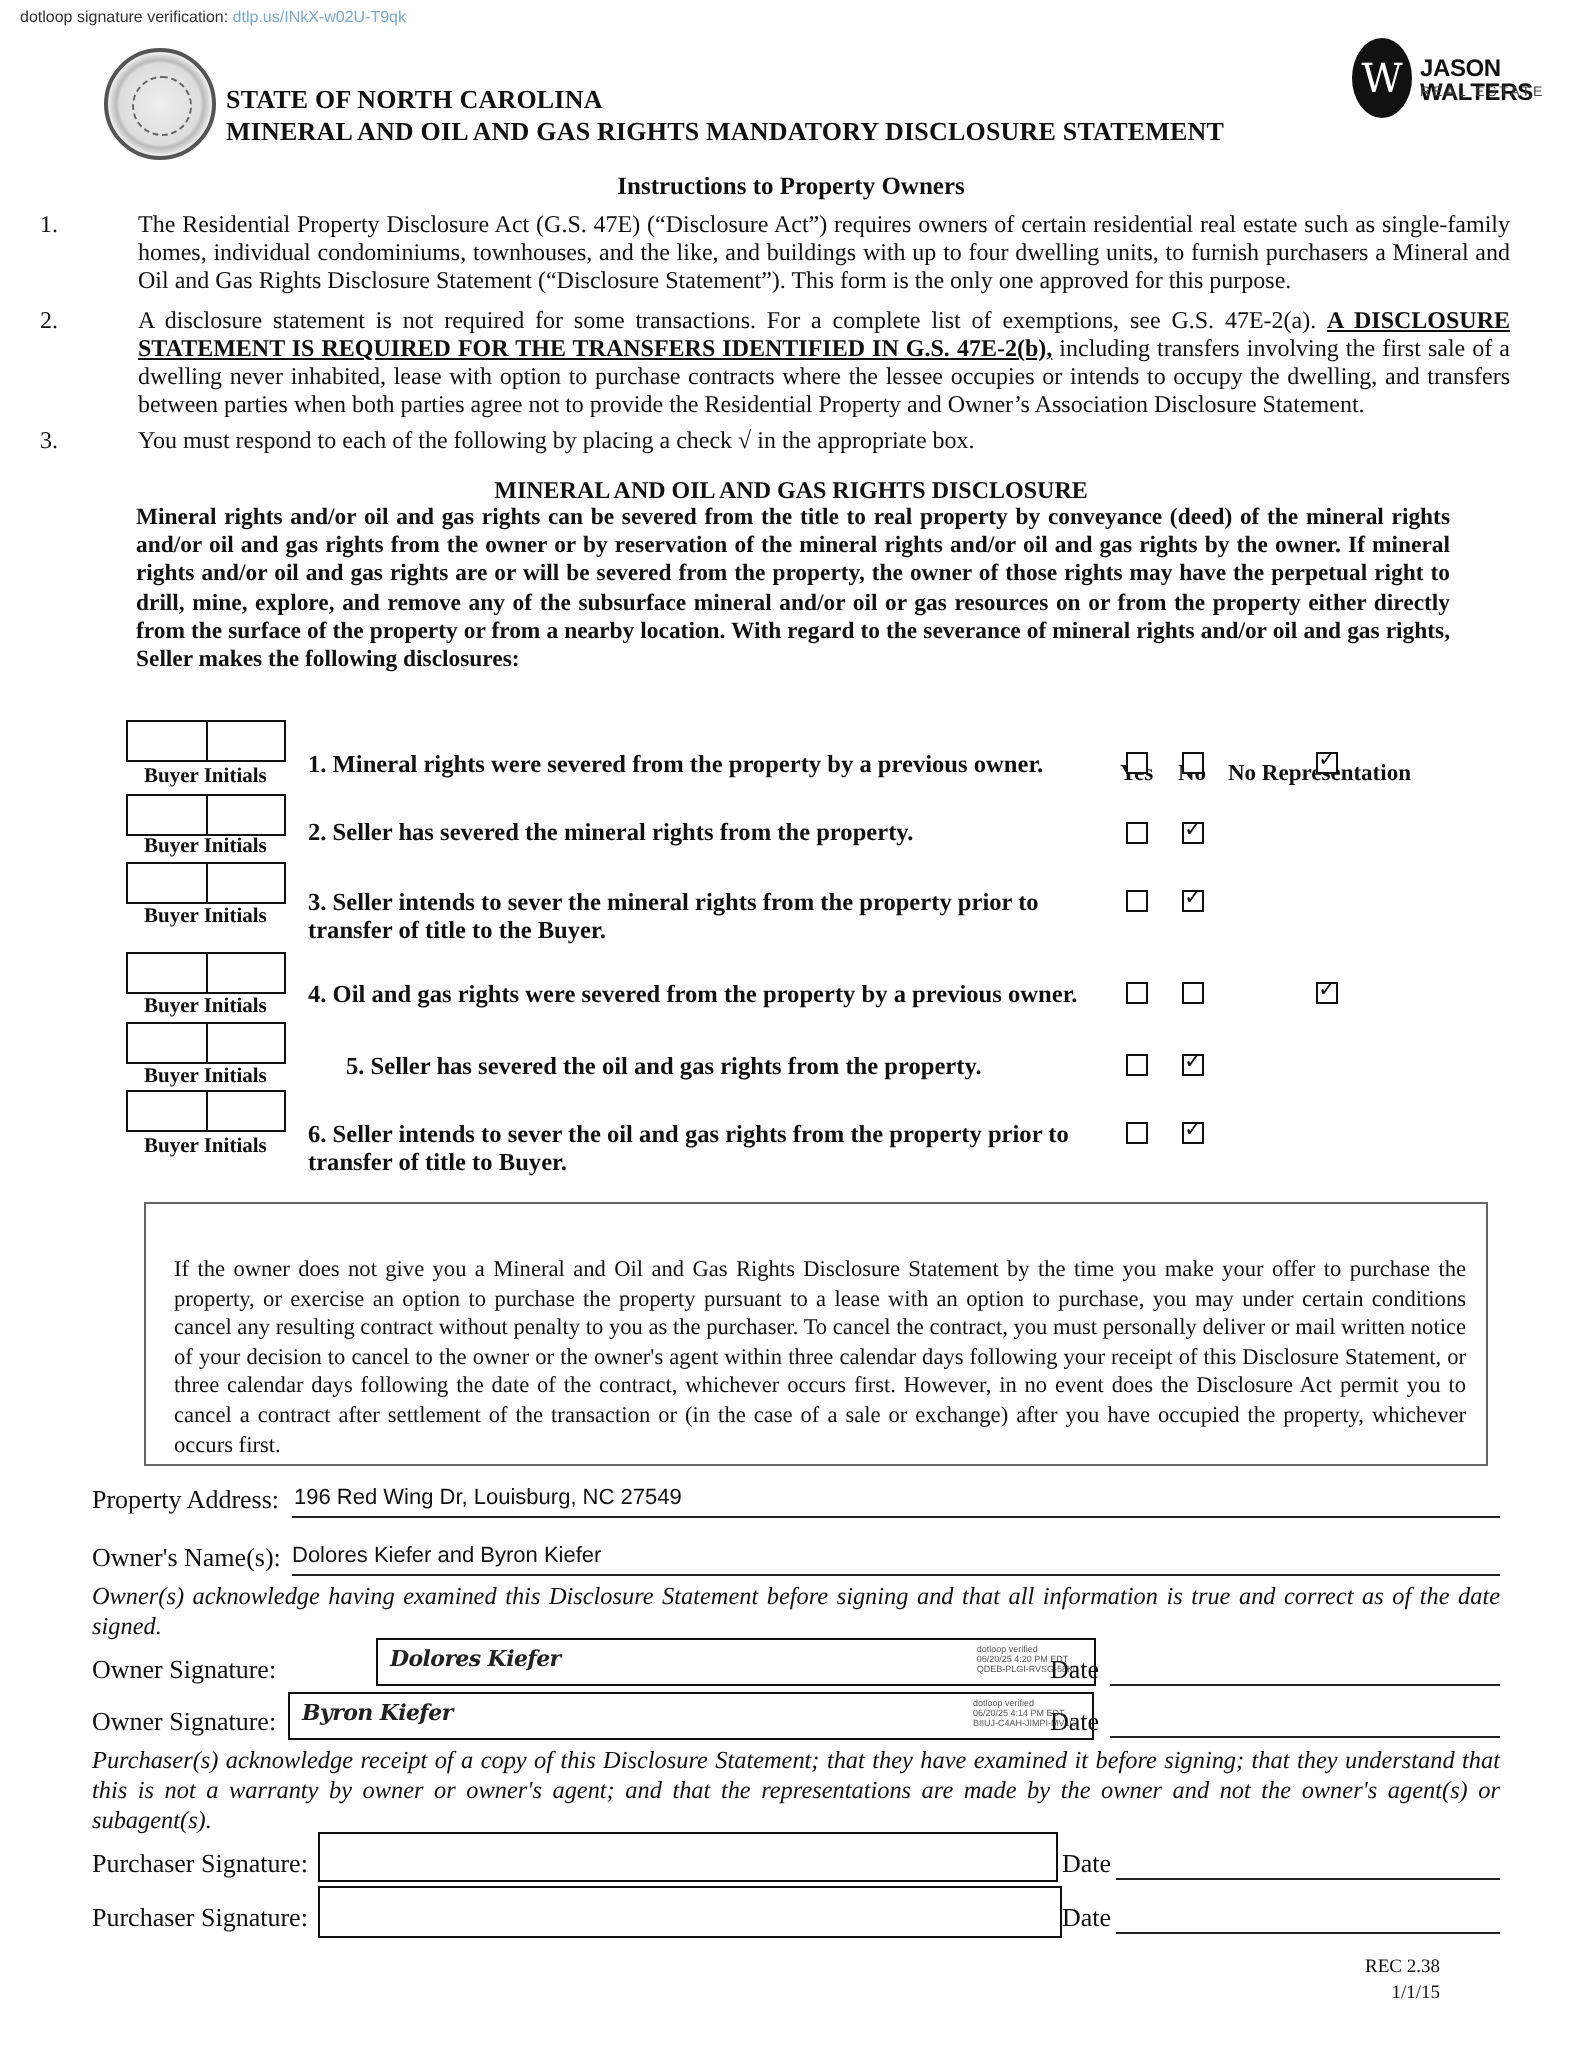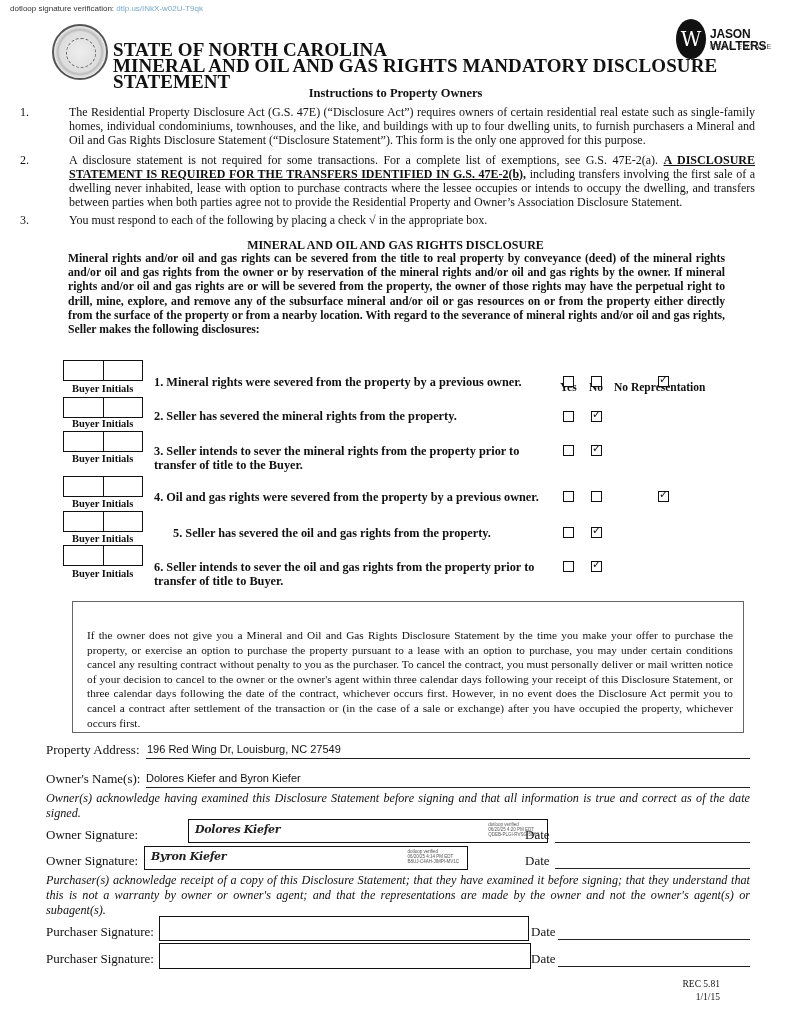--- a/index.html
+++ b/index.html
@@ -6,21 +6,21 @@
   html, body { width: 791px; height: 1024px; background: #fff; overflow: hidden; }
   body { position: relative; font-family: "Liberation Serif", "DejaVu Serif", serif; color: #111; }
   .abs { position: absolute; }
 
   .verif { left: 10px; top: 4px; font-family: "Liberation Sans", sans-serif; font-size: 8px; color: #333; white-space: nowrap; }
   .verif a { color: #7aa9c9; text-decoration: none; text-align: center; }
 
   .seal { left: 52px; top: 24px; width: 56px; height: 56px; border-radius: 50%; border: 2px solid #555; background: radial-gradient(circle, #eee 0%, #ddd 55%, #bbb 60%, #eee 70%); }
   .seal::after { content: ""; position: absolute; left: 12px; top: 12px; width: 28px; height: 28px; border-radius: 50%; border: 1px dashed #666; }
 
-  .title { left: 113px; top: 42px; font-weight: bold; font-size: 19px; line-height: 16px; letter-spacing: 0.1px; }
+  .title { left: 113px; top: 42px; font-weight: bold; font-size: 13px; line-height: 16px; letter-spacing: 0.1px; }
 
   .logo { left: 676px; top: 19px; width: 30px; height: 40px; border-radius: 50%; background: #111; color: #fff; text-align: center; font-size: 20px; line-height: 40px; font-family: "DejaVu Serif", serif; }
   .logo-name { left: 710px; top: 28px; font-family: "Liberation Sans", sans-serif; font-weight: bold; font-size: 12px; line-height: 12px; letter-spacing: -0.2px; }
   .logo-sub { left: 710px; top: 43px; font-family: "Liberation Sans", sans-serif; font-size: 7px; letter-spacing: 1.5px; color: #444; }
 
   .center-head { left: 0; width: 791px; text-align: center; font-weight: bold; font-size: 12.5px; }
 
   .ol { left: 20px; width: 735px; font-size: 12px; line-height: 14px; }
   .ol .num { position: absolute; left: 0; width: 30px; }
   .ol .txt { margin-left: 49px; text-align: justify; }
@@ -170,21 +170,21 @@
   <div class="sig-stamp">
     <div>dotloop verified</div>
     <div>06/20/25 4:20 PM EDT</div>
     <div>QDEB-PLGI-RVSG-58K0</div>
   </div>
 </div>
 <div class="abs lbl" style="left:525px; top:827px;">Date</div>
 <div class="abs hline" style="left:555px; top:842px; width:195px;"></div>
 
 <div class="abs lbl" style="left:46px; top:853px;">Owner Signature:</div>
-<div class="abs sigbox" style="left:144px; top:846px; width:324px; height:24px;">
+<div class="abs sigbox" style="left:144px; top:846px; width:403px; height:24px;">
   <div class="sig-ink">Byron Kiefer</div>
   <div class="sig-stamp">
     <div>dotloop verified</div>
     <div>06/20/25 4:14 PM EDT</div>
     <div>B8UJ-C4AH-JIMPI-MV1C</div>
   </div>
 </div>
 <div class="abs lbl" style="left:525px; top:853px;">Date</div>
 <div class="abs hline" style="left:555px; top:868px; width:195px;"></div>
 
@@ -194,15 +194,15 @@
 <div class="abs sigbox" style="left:159px; top:916px; width:370px; height:25px;"></div>
 <div class="abs lbl" style="left:531px; top:924px;">Date</div>
 <div class="abs hline" style="left:558px; top:939px; width:192px;"></div>
 
 <div class="abs lbl" style="left:46px; top:951px;">Purchaser Signature:</div>
 <div class="abs sigbox" style="left:159px; top:943px; width:372px; height:26px;"></div>
 <div class="abs lbl" style="left:531px; top:951px;">Date</div>
 <div class="abs hline" style="left:558px; top:966px; width:192px;"></div>
 
 <div class="abs footer" style="top:978px;">
-  <div>REC 5.81</div>
+  <div>REC 2.38</div>
   <div>1/1/15</div>
 </div>
 
 </body></html>

